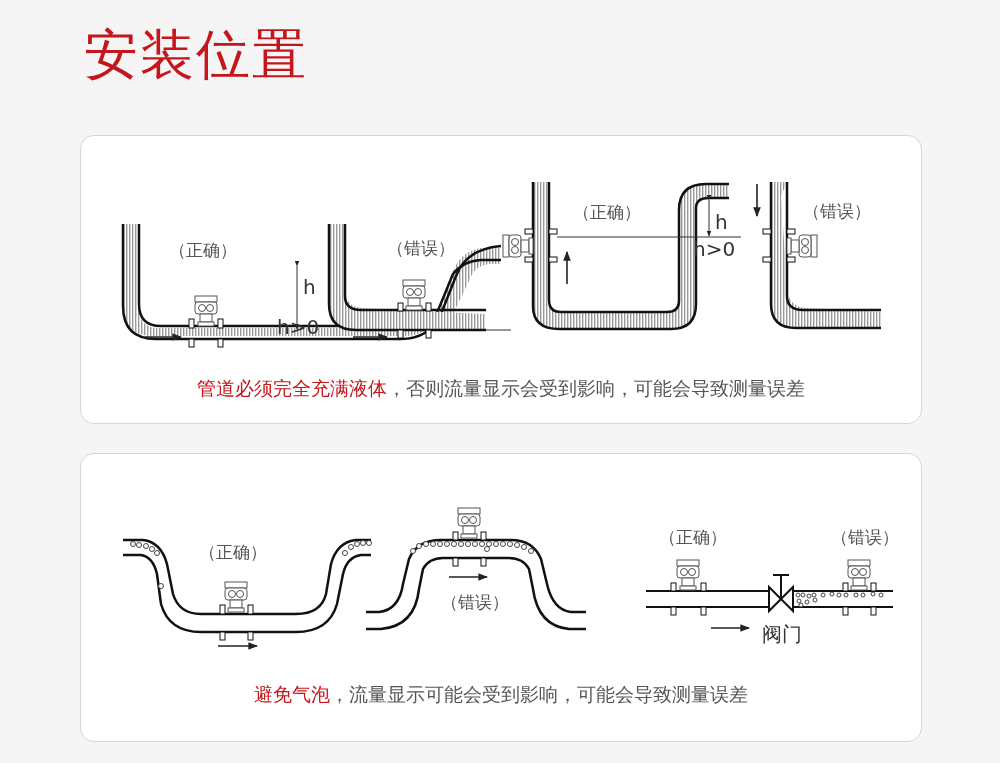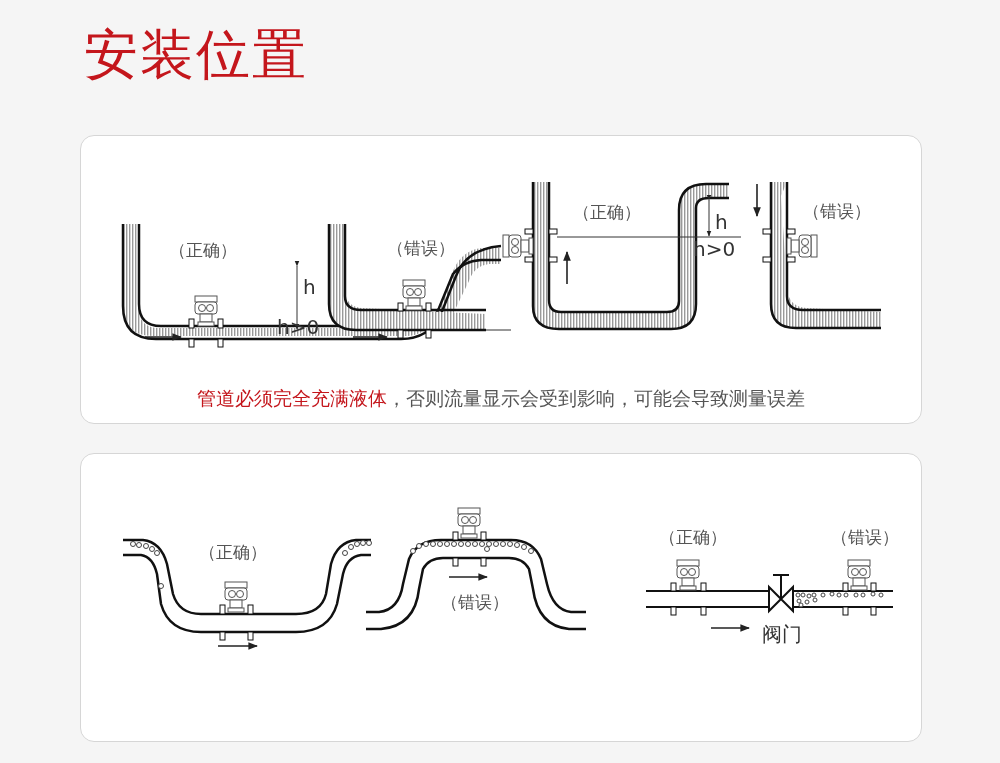--- a/index.html
+++ b/index.html
@@ -6,21 +6,21 @@
   body { width:1000px; height:763px; background:#f5f5f5; position:relative; overflow:hidden;
          font-family:"DejaVu Sans","Liberation Sans",sans-serif; }
   .title { position:absolute; left:84px; top:20px; font-size:54px; color:#c4161c; letter-spacing:2px;
            font-family:"DejaVu Sans",sans-serif; font-weight:normal; line-height:70px; }
   .panel { position:absolute; left:80px; width:842px; height:289px; background:#fff;
            border:1.5px solid #d6d6d6; border-radius:14px; box-sizing:border-box; }
   #panel1 { top:135px; }
   #panel2 { top:453px; }
   .panel svg { position:absolute; left:0; top:0; }
   .caption { position:absolute; left:0; width:100%; text-align:center; font-size:19px; color:#555; }
-  #panel1 .caption { top:250px; }
+  #panel1 .caption { top:240px; }
   #panel2 .caption { top:228px; }
   .caption .hl { color:#c4161c; }
   .lbl { font-family:"DejaVu Sans",sans-serif; fill:#555; }
   .h  { font-family:"DejaVu Sans",sans-serif; fill:#333; }
 </style>
 </head>
 <body>
 
 <div class="title">安装位置</div>
 
@@ -226,13 +226,14 @@
       <rect x="790" y="129" width="5" height="8" fill="#fff" stroke="#111" stroke-width="1"></rect>
       <rect x="762" y="153" width="5" height="8" fill="#fff" stroke="#111" stroke-width="1"></rect>
       <rect x="790" y="153" width="5" height="8" fill="#fff" stroke="#111" stroke-width="1"></rect>
       <use href="#sensor2" x="778" y="136"></use>
       <text class="lbl" x="578" y="89" font-size="17">（正确）</text>
       <text class="lbl" x="750" y="89" font-size="17">（错误）</text>
       <text class="h" x="681" y="187" font-size="20">阀门</text>
       <line x1="630" y1="174" x2="668" y2="174" stroke="#222" stroke-width="1.6" marker-end="url(#arr2)"></line>
     </g>
   </svg>
+  <div class="caption"><span class="hl">避免气泡</span><span>，流量显示可能会受到影响，可能会导致测量误差</span></div>
 </div>
 
 </body></html>

